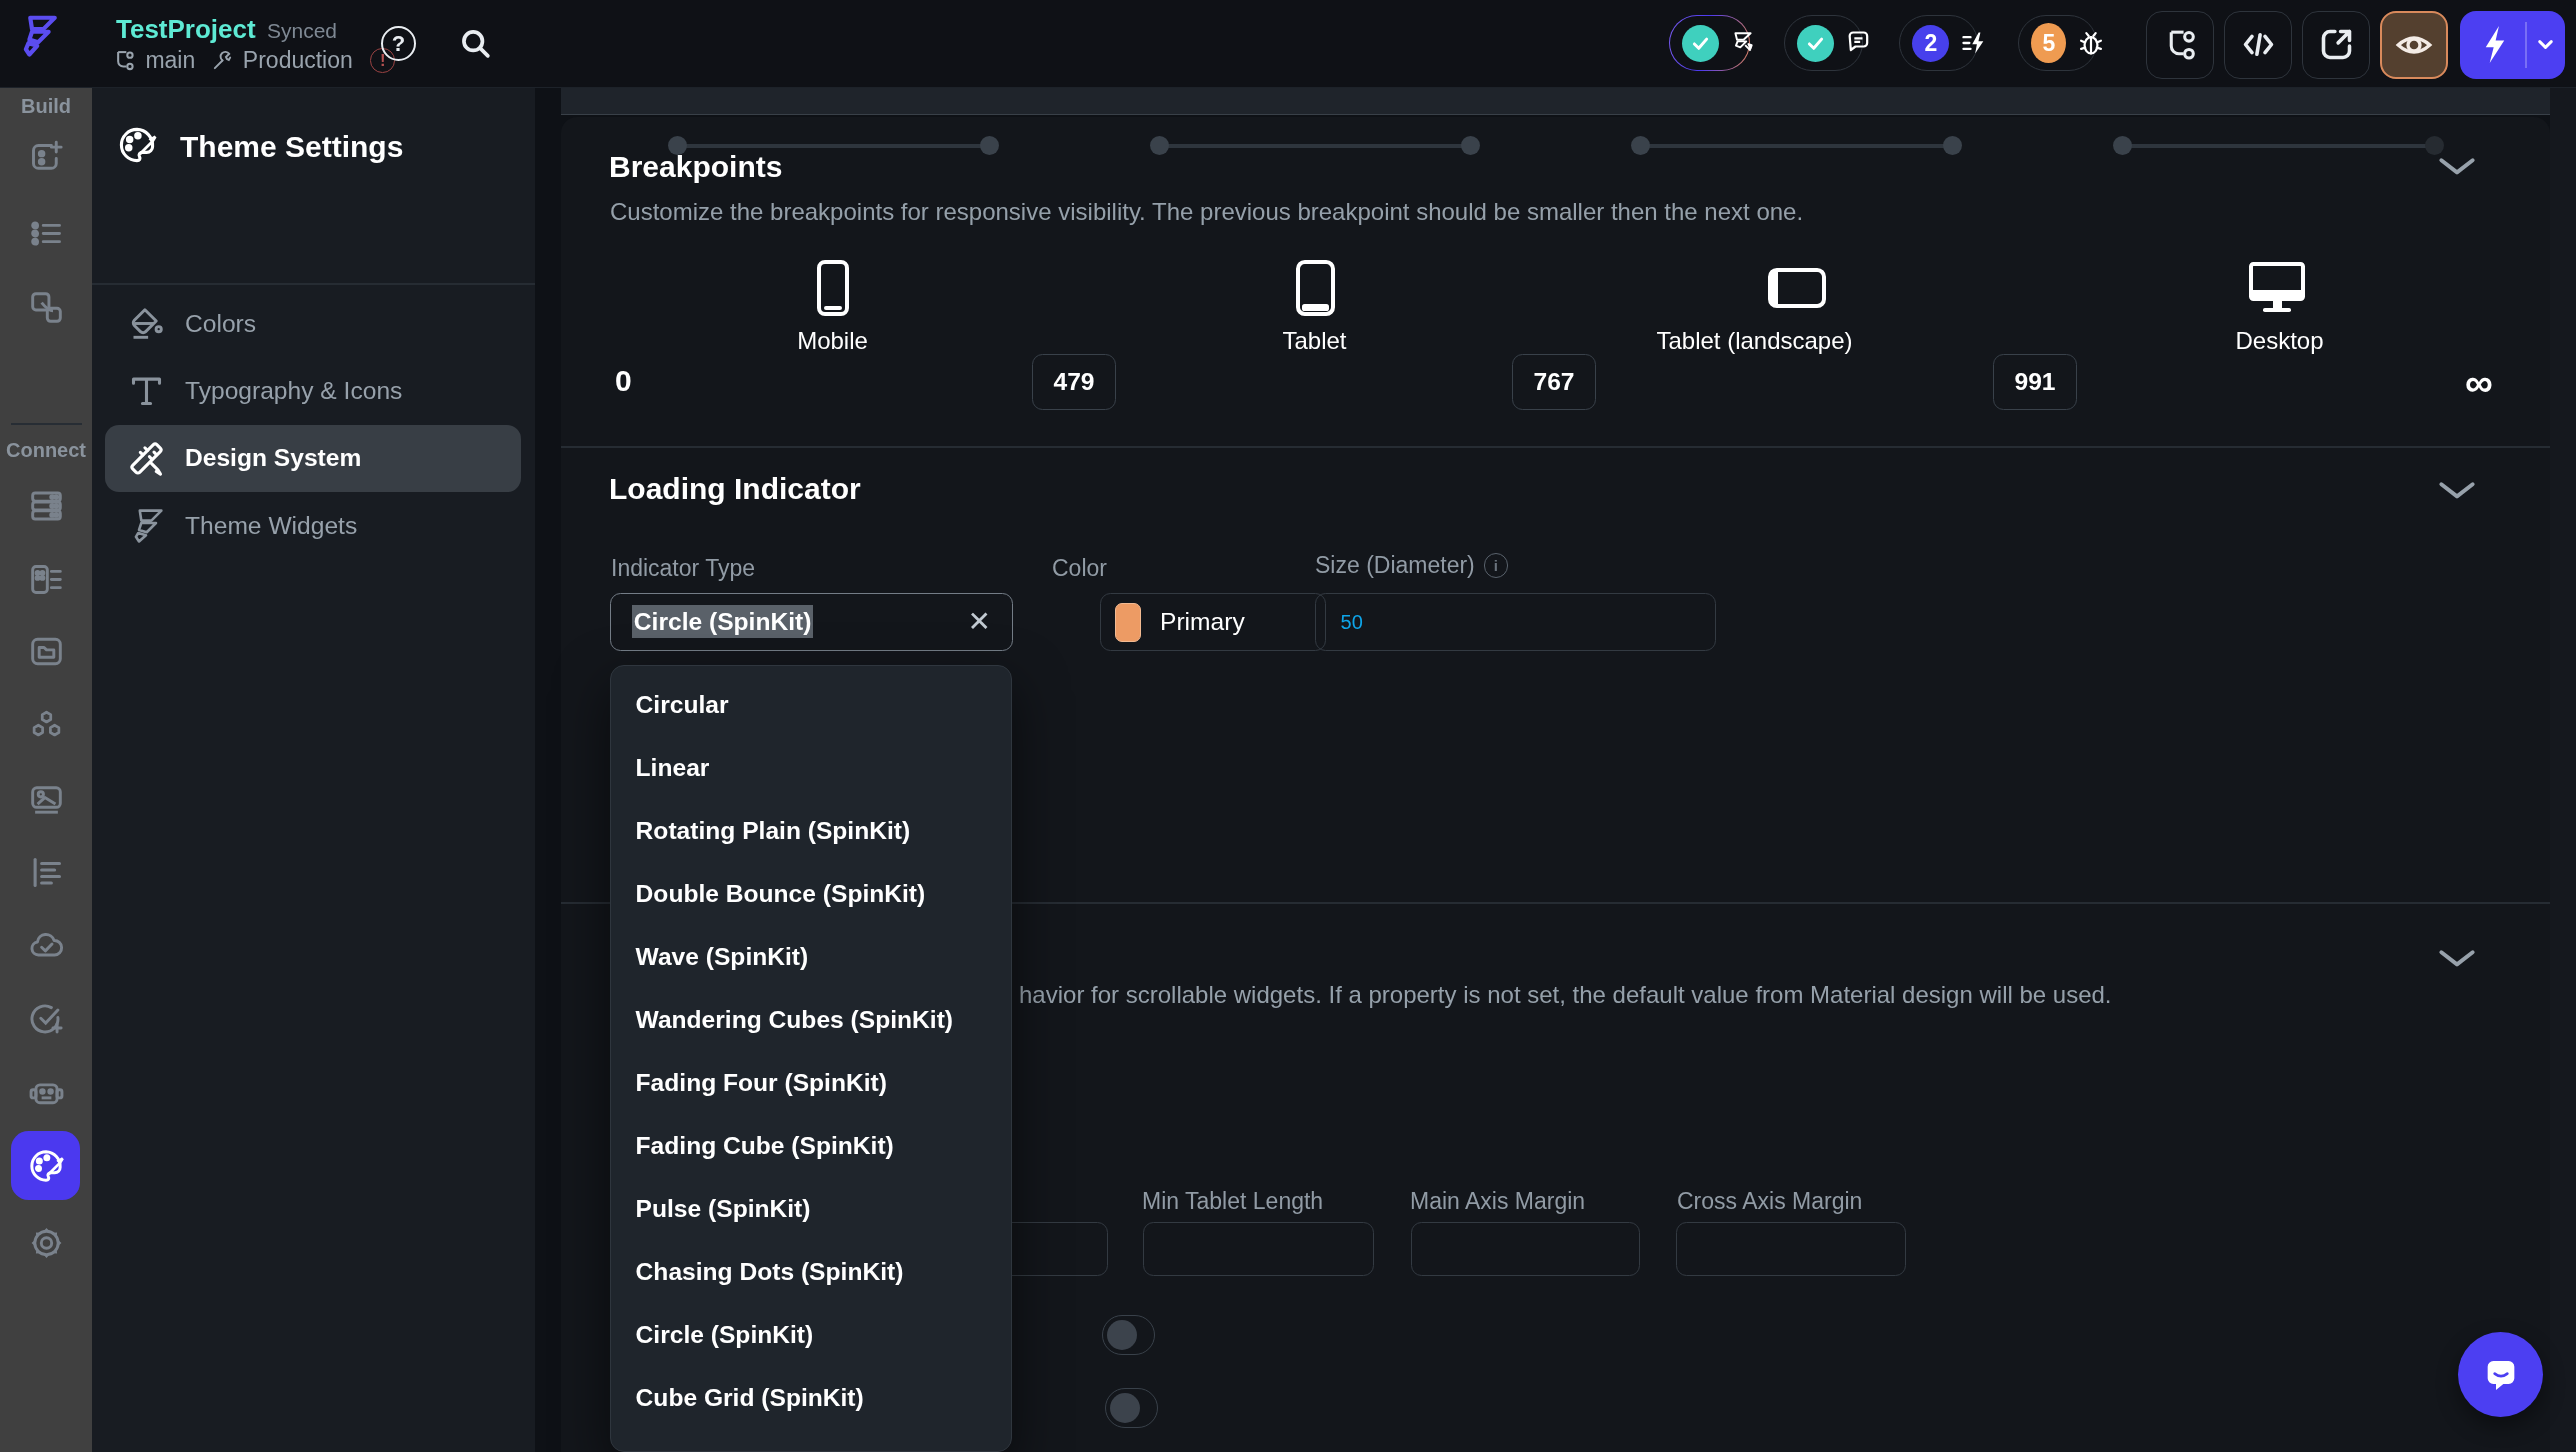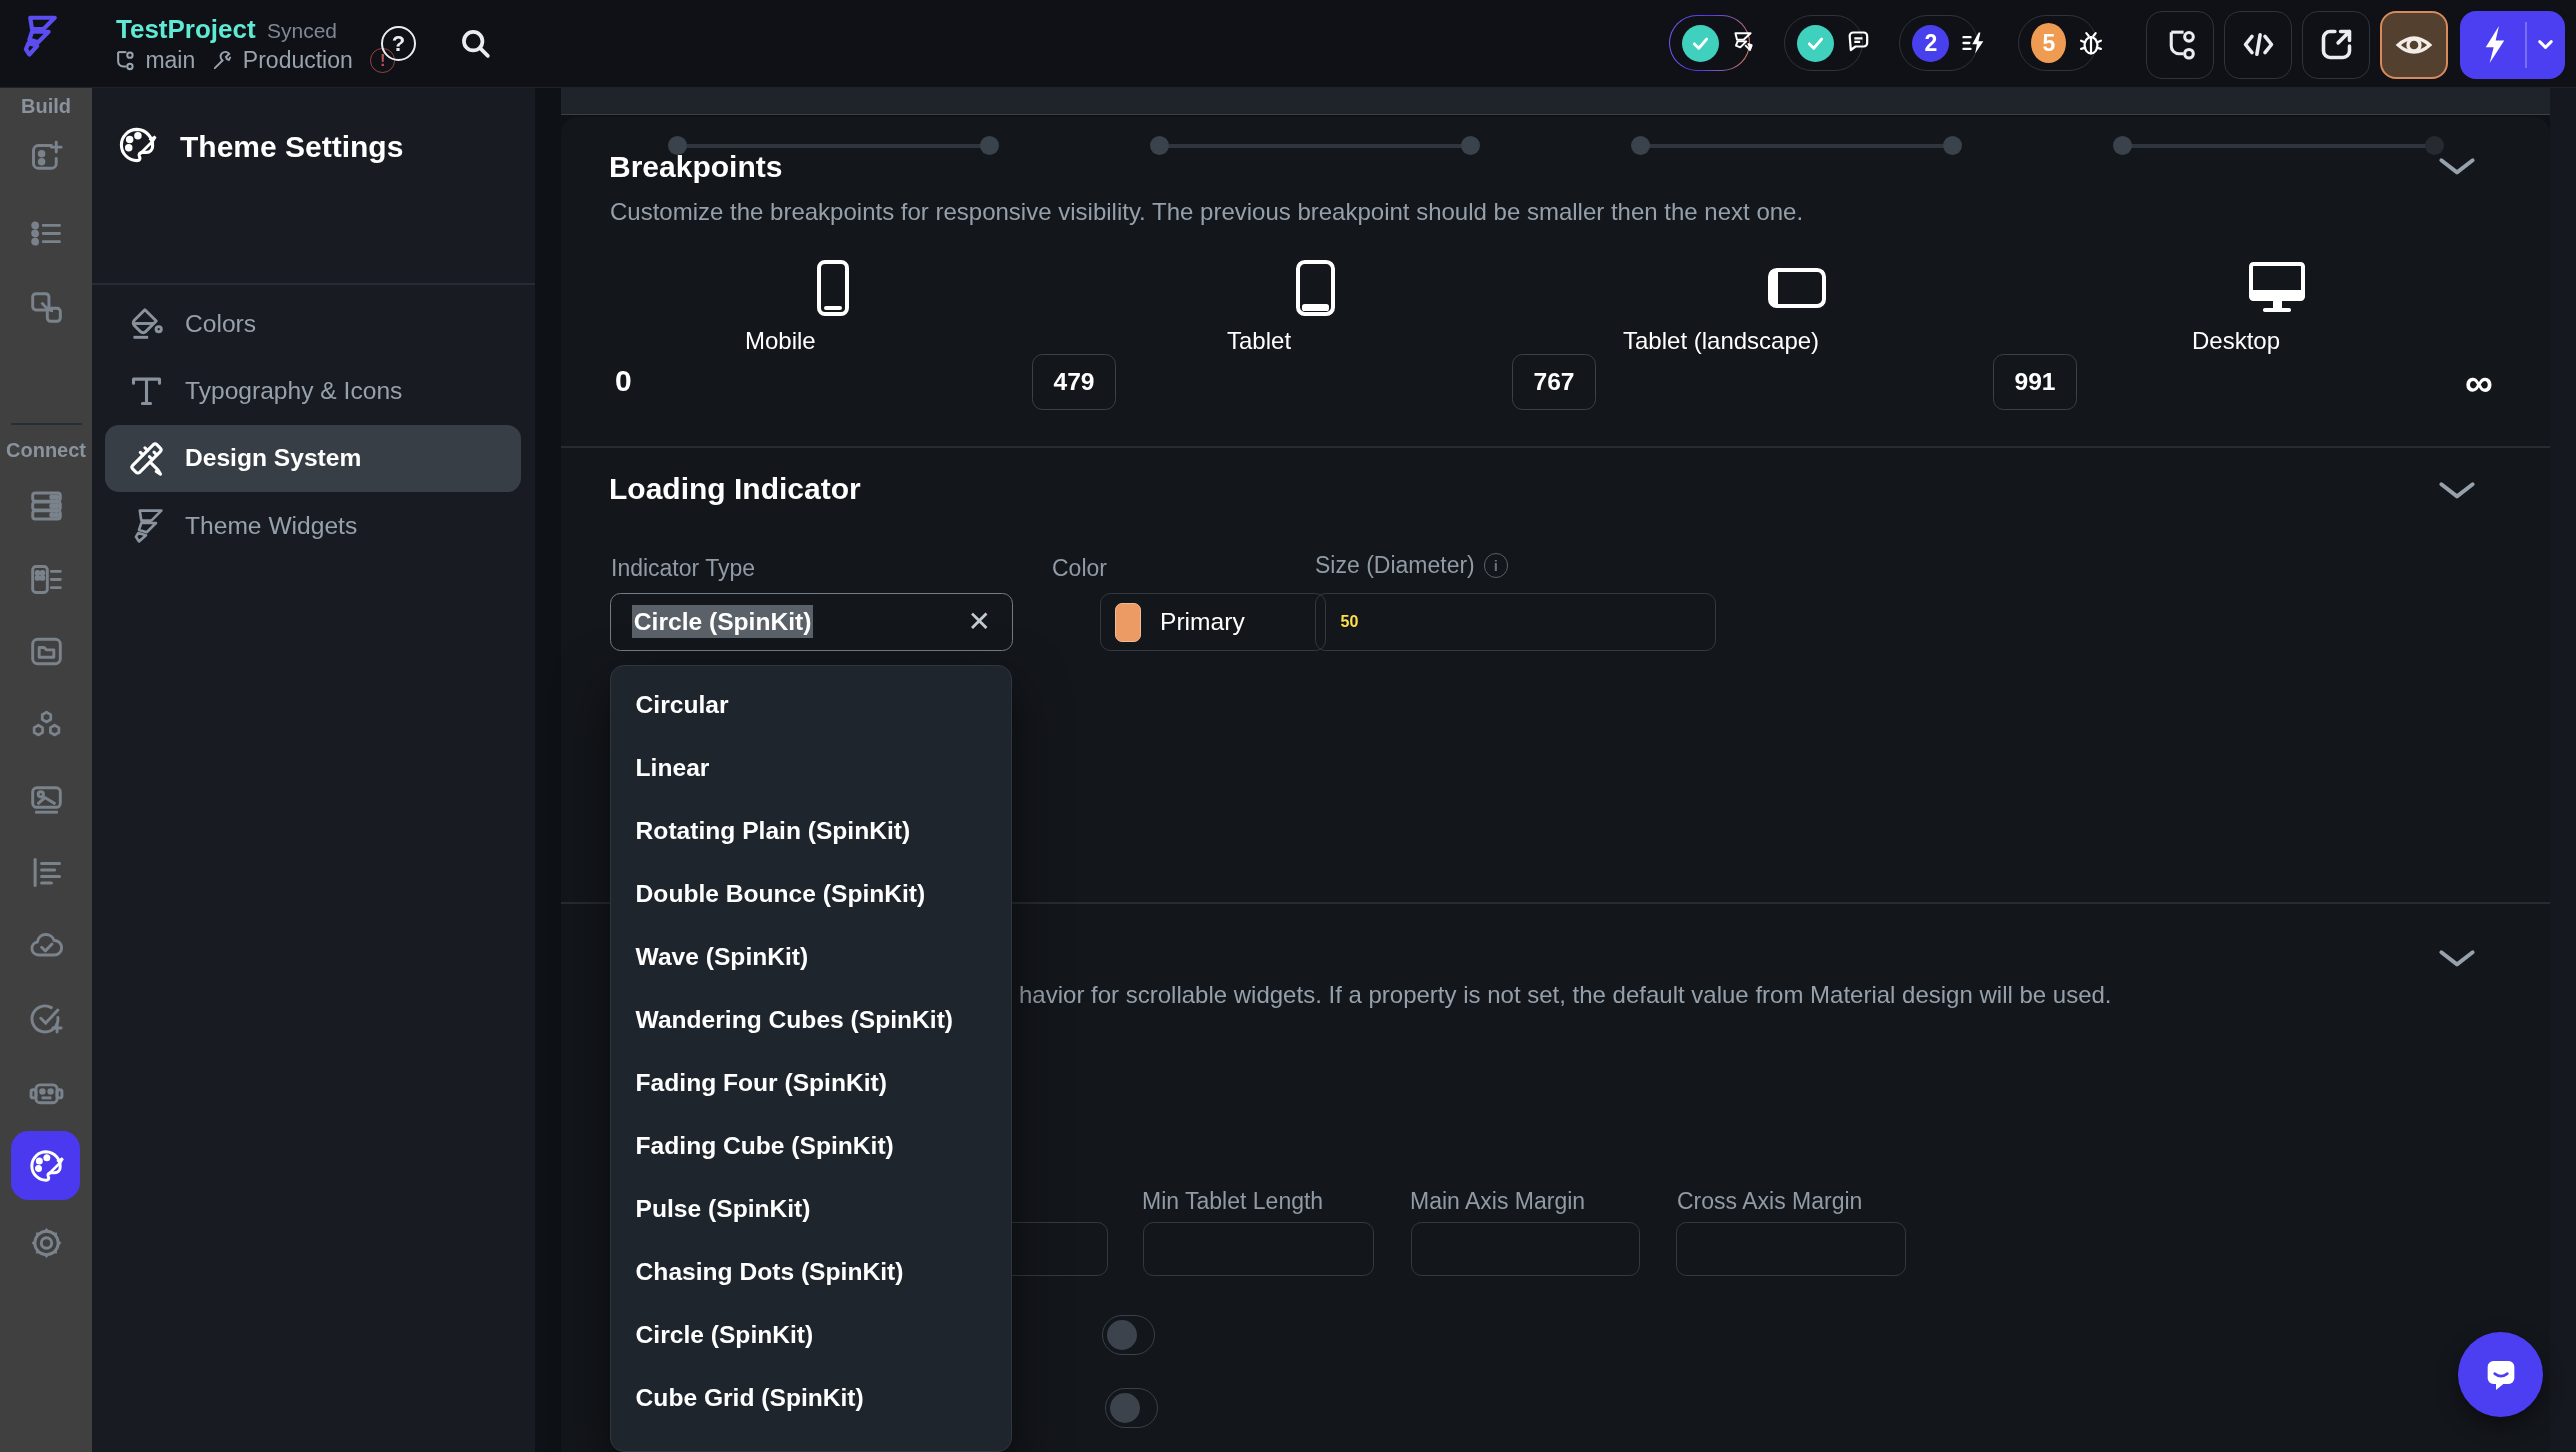--- a/index.html
+++ b/index.html
@@ -44,34 +44,34 @@
   
   .main{left:535px;top:88px;width:2041px;height:1365px;background:#0E1116;overflow:hidden;}
   .gutter{left:2015px;top:0;width:26px;height:1365px;background:#15181E;}
   .strip{left:26px;top:0;width:1989px;height:27px;background:#1F242B;border-bottom:1.8px solid #394048;box-sizing:border-box;}
   .card{left:26px;top:29px;width:1989px;height:1336px;background:#13161B;border-radius:16px 16px 0 0;}
   .sec-title{font-size:30px;font-weight:700;color:#fff;}
   .sec-desc{font-size:24px;color:#95A0AA;}
   .chev{color:#97A1AB;}
   .hr{left:0;width:1989px;height:1.8px;background:#262C33;}
 
-  .dev-label{font-size:24px;color:#FFFFFF;text-align:left;}
+  .dev-label{font-size:24px;color:#FFFFFF;text-align:center;}
   .bp-num{width:84px;height:56px;border-radius:10.5px;border:1.8px solid #39414A;background:transparent;color:#fff;font-size:24.6px;font-weight:700;text-align:center;box-sizing:border-box;font-family:"Liberation Sans",sans-serif;outline:none;}
   .track{height:3.5px;background:#2E353D;top:27px;}
   .dot{width:19px;height:19px;border-radius:50%;background:#3A424B;top:19px;}
   .minmax{font-size:30px;font-weight:700;color:#fff;}
 
   .f-label{font-size:23px;color:#919BA5;}
   .field{height:58px;border-radius:10.5px;border:1.8px solid #333A42;box-sizing:border-box;display:flex;align-items:center;background:transparent;}
   .field.focus{border-color:#747D87;}
   .combo-text{font-size:24.6px;font-weight:700;color:#fff;}
   .combo-text .hl{background:#5A6169;padding:2.6px 1.8px;}
   .clear-x{margin-left:auto;margin-right:21px;color:#C2CAD2;font-size:28px;line-height:1;}
   .swatch{width:26px;height:39px;border-radius:7px;background:#ED9B64;border:1.8px solid #F2BA92;box-sizing:border-box;}
-  .f-input{background:transparent;border:none;outline:none;color:#fde047;font-size:16px;font-weight:700;font-family:"Liberation Sans",sans-serif;width:100%;padding:0 24.6px;}
+  .f-input{background:transparent;border:none;outline:none;color:#0ea5e9;font-size:20px;font-weight:400;font-family:"Liberation Sans",sans-serif;width:100%;padding:0 24.6px;}
 
   .toggle{width:53px;height:40px;border-radius:20px;border:1.8px solid #39414A;box-sizing:border-box;}
   .toggle .knob{position:absolute;left:3.5px;top:3.5px;width:30px;height:30px;border-radius:50%;background:#3C434C;}
 
   .dropdown{left:610px;top:665px;width:402px;height:787px;background:#1F252C;border:0.9px solid #2F363E;border-radius:14px;box-shadow:0 21px 53px rgba(0,0,0,.55);box-sizing:border-box;overflow:hidden;z-index:50;padding-top:7px;}
   .dd-item{height:63px;display:flex;align-items:center;padding-left:24.6px;font-size:24.6px;font-weight:700;color:#FFFFFF;}
 
   .fab{left:2458px;top:1332px;width:85px;height:85px;border-radius:50%;background:#4C3FF2;display:flex;align-items:center;justify-content:center;z-index:60;box-shadow:0 8.8px 21px rgba(0,0,0,.4);}
 </style>
 </head>

